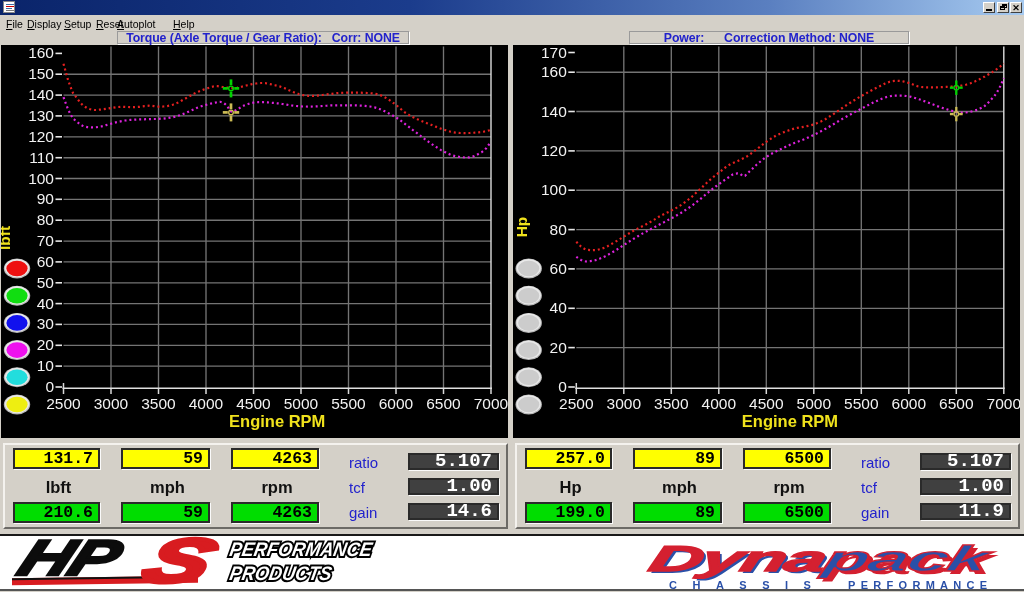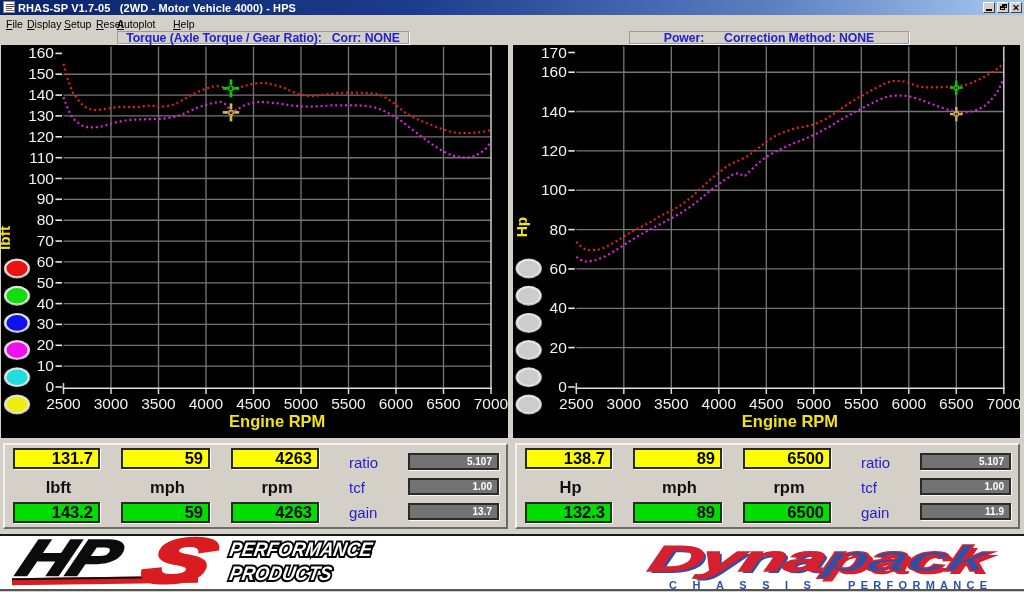--- a/index.html
+++ b/index.html
@@ -15,24 +15,24 @@
 .menubar span { position:absolute; top:2.5px; font-size:10.5px; color:#000; }
 .menubar u { text-decoration:underline; }
 .hdrbox { position:absolute; top:31px; height:13px; border:1px solid #9a9a9a;
   box-shadow:1px 1px 0 #fff; text-align:center; color:#2222cc; font-weight:bold; font-size:12.3px;
   line-height:12px; white-space:nowrap; letter-spacing:-0.1px; }
 .black { position:absolute; top:45px; width:507px; height:393px; background:#000; }
 .chart { position:absolute; top:45px; }
 .panel { position:absolute; top:443px; width:505px; height:86px; background:#d4d0c8;
   border:2px solid; border-color:#f4f2ee #6c6a66 #6c6a66 #f4f2ee; }
 .vbox { position:absolute; height:21px; border:2px solid #2a2a2a; box-shadow:1px 1px 0 #fafafa;
-  font-size:16.5px; font-weight:bold; text-align:right; padding-right:5px; line-height:17px; color:#000; }
+  font-size:16.5px; font-weight:bold; text-align:right; padding-right:5px; line-height:17px; color:#000;font-family:Liberation Mono, monospace; }
 .yb { background:#ffff00; }
 .gb { background:#00dd00; }
-.bb { background:#737373; color:#fff; font-size:10px; line-height:13.5px; height:17px !important; }
+.bb { background:#404040; color:#fff; font-size:19px; line-height:13.5px; height:17px !important; }
 .ulab { position:absolute; height:17px; text-align:center; font-size:16.5px; font-weight:bold; color:#111; }
 .blab { position:absolute; color:#2222cc; font-weight:normal; font-size:15px; }
 .logoband { position:absolute; left:0; top:536px; width:1024px; height:53px; background:#fff; }
 .botline1 { position:absolute; left:0; top:533.5px; width:1024px; height:2.5px; background:#1a1a1a; }
 .botline2 { position:absolute; left:0; top:589px; width:1024px; height:2px; background:#555; }
 .hps { position:absolute; left:10px; top:-7px; font-size:50px; font-weight:bold; font-style:italic;
   transform:skewX(-22deg) scaleX(1.42); transform-origin:0 100%; letter-spacing:-1px; color:#0c0c0c; -webkit-text-stroke:2.5px #0c0c0c; }
 .hpss { position:absolute; left:132px; top:-11px; font-size:62px; font-weight:bold; font-style:italic;
   color:#d81c20; -webkit-text-stroke:4px #d81c20; transform:skewX(-24deg) scaleX(1.55); transform-origin:0 100%; }
 .hpsline { position:absolute; left:12px; top:41px; width:186px; height:7px; background:#d81c20;
@@ -52,21 +52,20 @@
 .dynamom { position:absolute; left:848px; top:43px; font-size:11px; font-weight:bold; color:#2a50a8; letter-spacing:5.3px; }
 </style></head>
 <body>
 <div class="titlebar">
  <div class="ticon">
       <i style="left:2px;top:2px;width:8px;height:1px;background:#3a6ea5"></i>
       <i style="left:2px;top:4px;width:8px;height:1px;background:#c00"></i>
       <i style="left:2px;top:6px;width:6px;height:1px;background:#3a6ea5"></i>
       <i style="left:2px;top:8px;width:8px;height:1px;background:#777"></i>
     </div>
- <div class="title-text">RHAS-SP V1.7-05&nbsp;&nbsp; (2WD - Motor Vehicle 4000) - HPS</div>
  <div class="wbtn" style="left:983px;">
       <i style="position:absolute;left:2px;bottom:1px;width:6px;height:2px;background:#000"></i>
     </div>
  <div class="wbtn" style="left:996.5px;">
       <i style="position:absolute;left:4px;top:1px;width:5px;height:4px;border:1px solid #000;border-top-width:2px"></i>
       <i style="position:absolute;left:2px;top:3px;width:5px;height:4px;border:1px solid #000;border-top-width:2px;background:#d4d0c8"></i>
     </div>
  <div class="wbtn" style="left:1010px;font-size:9px;line-height:10px;">✕</div>
 </div>
 <div style="position:absolute;left:0;top:30px;width:1024px;height:1px;background:#b8b4ac"></div>
@@ -301,38 +300,38 @@
     <ellipse cx="15.7" cy="359.1" rx="12.2" ry="9.2" fill="#e8e8e8"></ellipse>
     <ellipse cx="15.7" cy="359.5" rx="10.6" ry="7.8" fill="#cccccc"></ellipse>
   </svg>
 <div class="panel" style="left:3px">
 <div class="vbox yb" style="left:8px;top:3px;width:87px">131.7</div>
 <div class="vbox yb" style="left:116px;top:3px;width:89px">59</div>
 <div class="vbox yb" style="left:226px;top:3px;width:88px">4263</div>
 <div class="ulab" style="left:8px;top:33px;width:91px">lbft</div>
 <div class="ulab" style="left:116px;top:33px;width:93px">mph</div>
 <div class="ulab" style="left:226px;top:33px;width:92px">rpm</div>
-<div class="vbox gb" style="left:8px;top:57px;width:87px">143.2</div>
+<div class="vbox gb" style="left:8px;top:57px;width:87px">210.6</div>
 <div class="vbox gb" style="left:116px;top:57px;width:89px">59</div>
 <div class="vbox gb" style="left:226px;top:57px;width:88px">4263</div>
 <div class="blab" style="left:344px;top:9px">ratio</div>
 <div class="blab" style="left:344px;top:34px">tcf</div>
 <div class="blab" style="left:344px;top:59px">gain</div>
 <div class="vbox bb" style="left:403px;top:7.5px;width:91px">5.107</div>
 <div class="vbox bb" style="left:403px;top:32.5px;width:91px">1.00</div>
-<div class="vbox bb" style="left:403px;top:57.5px;width:91px">13.7</div>
+<div class="vbox bb" style="left:403px;top:57.5px;width:91px">14.6</div>
 </div>
 <div class="panel" style="left:515px">
-<div class="vbox yb" style="left:8px;top:3px;width:87px">138.7</div>
+<div class="vbox yb" style="left:8px;top:3px;width:87px">257.0</div>
 <div class="vbox yb" style="left:116px;top:3px;width:89px">89</div>
 <div class="vbox yb" style="left:226px;top:3px;width:88px">6500</div>
 <div class="ulab" style="left:8px;top:33px;width:91px">Hp</div>
 <div class="ulab" style="left:116px;top:33px;width:93px">mph</div>
 <div class="ulab" style="left:226px;top:33px;width:92px">rpm</div>
-<div class="vbox gb" style="left:8px;top:57px;width:87px">132.3</div>
+<div class="vbox gb" style="left:8px;top:57px;width:87px">199.0</div>
 <div class="vbox gb" style="left:116px;top:57px;width:89px">89</div>
 <div class="vbox gb" style="left:226px;top:57px;width:88px">6500</div>
 <div class="blab" style="left:344px;top:9px">ratio</div>
 <div class="blab" style="left:344px;top:34px">tcf</div>
 <div class="blab" style="left:344px;top:59px">gain</div>
 <div class="vbox bb" style="left:403px;top:7.5px;width:91px">5.107</div>
 <div class="vbox bb" style="left:403px;top:32.5px;width:91px">1.00</div>
 <div class="vbox bb" style="left:403px;top:57.5px;width:91px">11.9</div>
 </div>
 <div class="botline1"></div>

